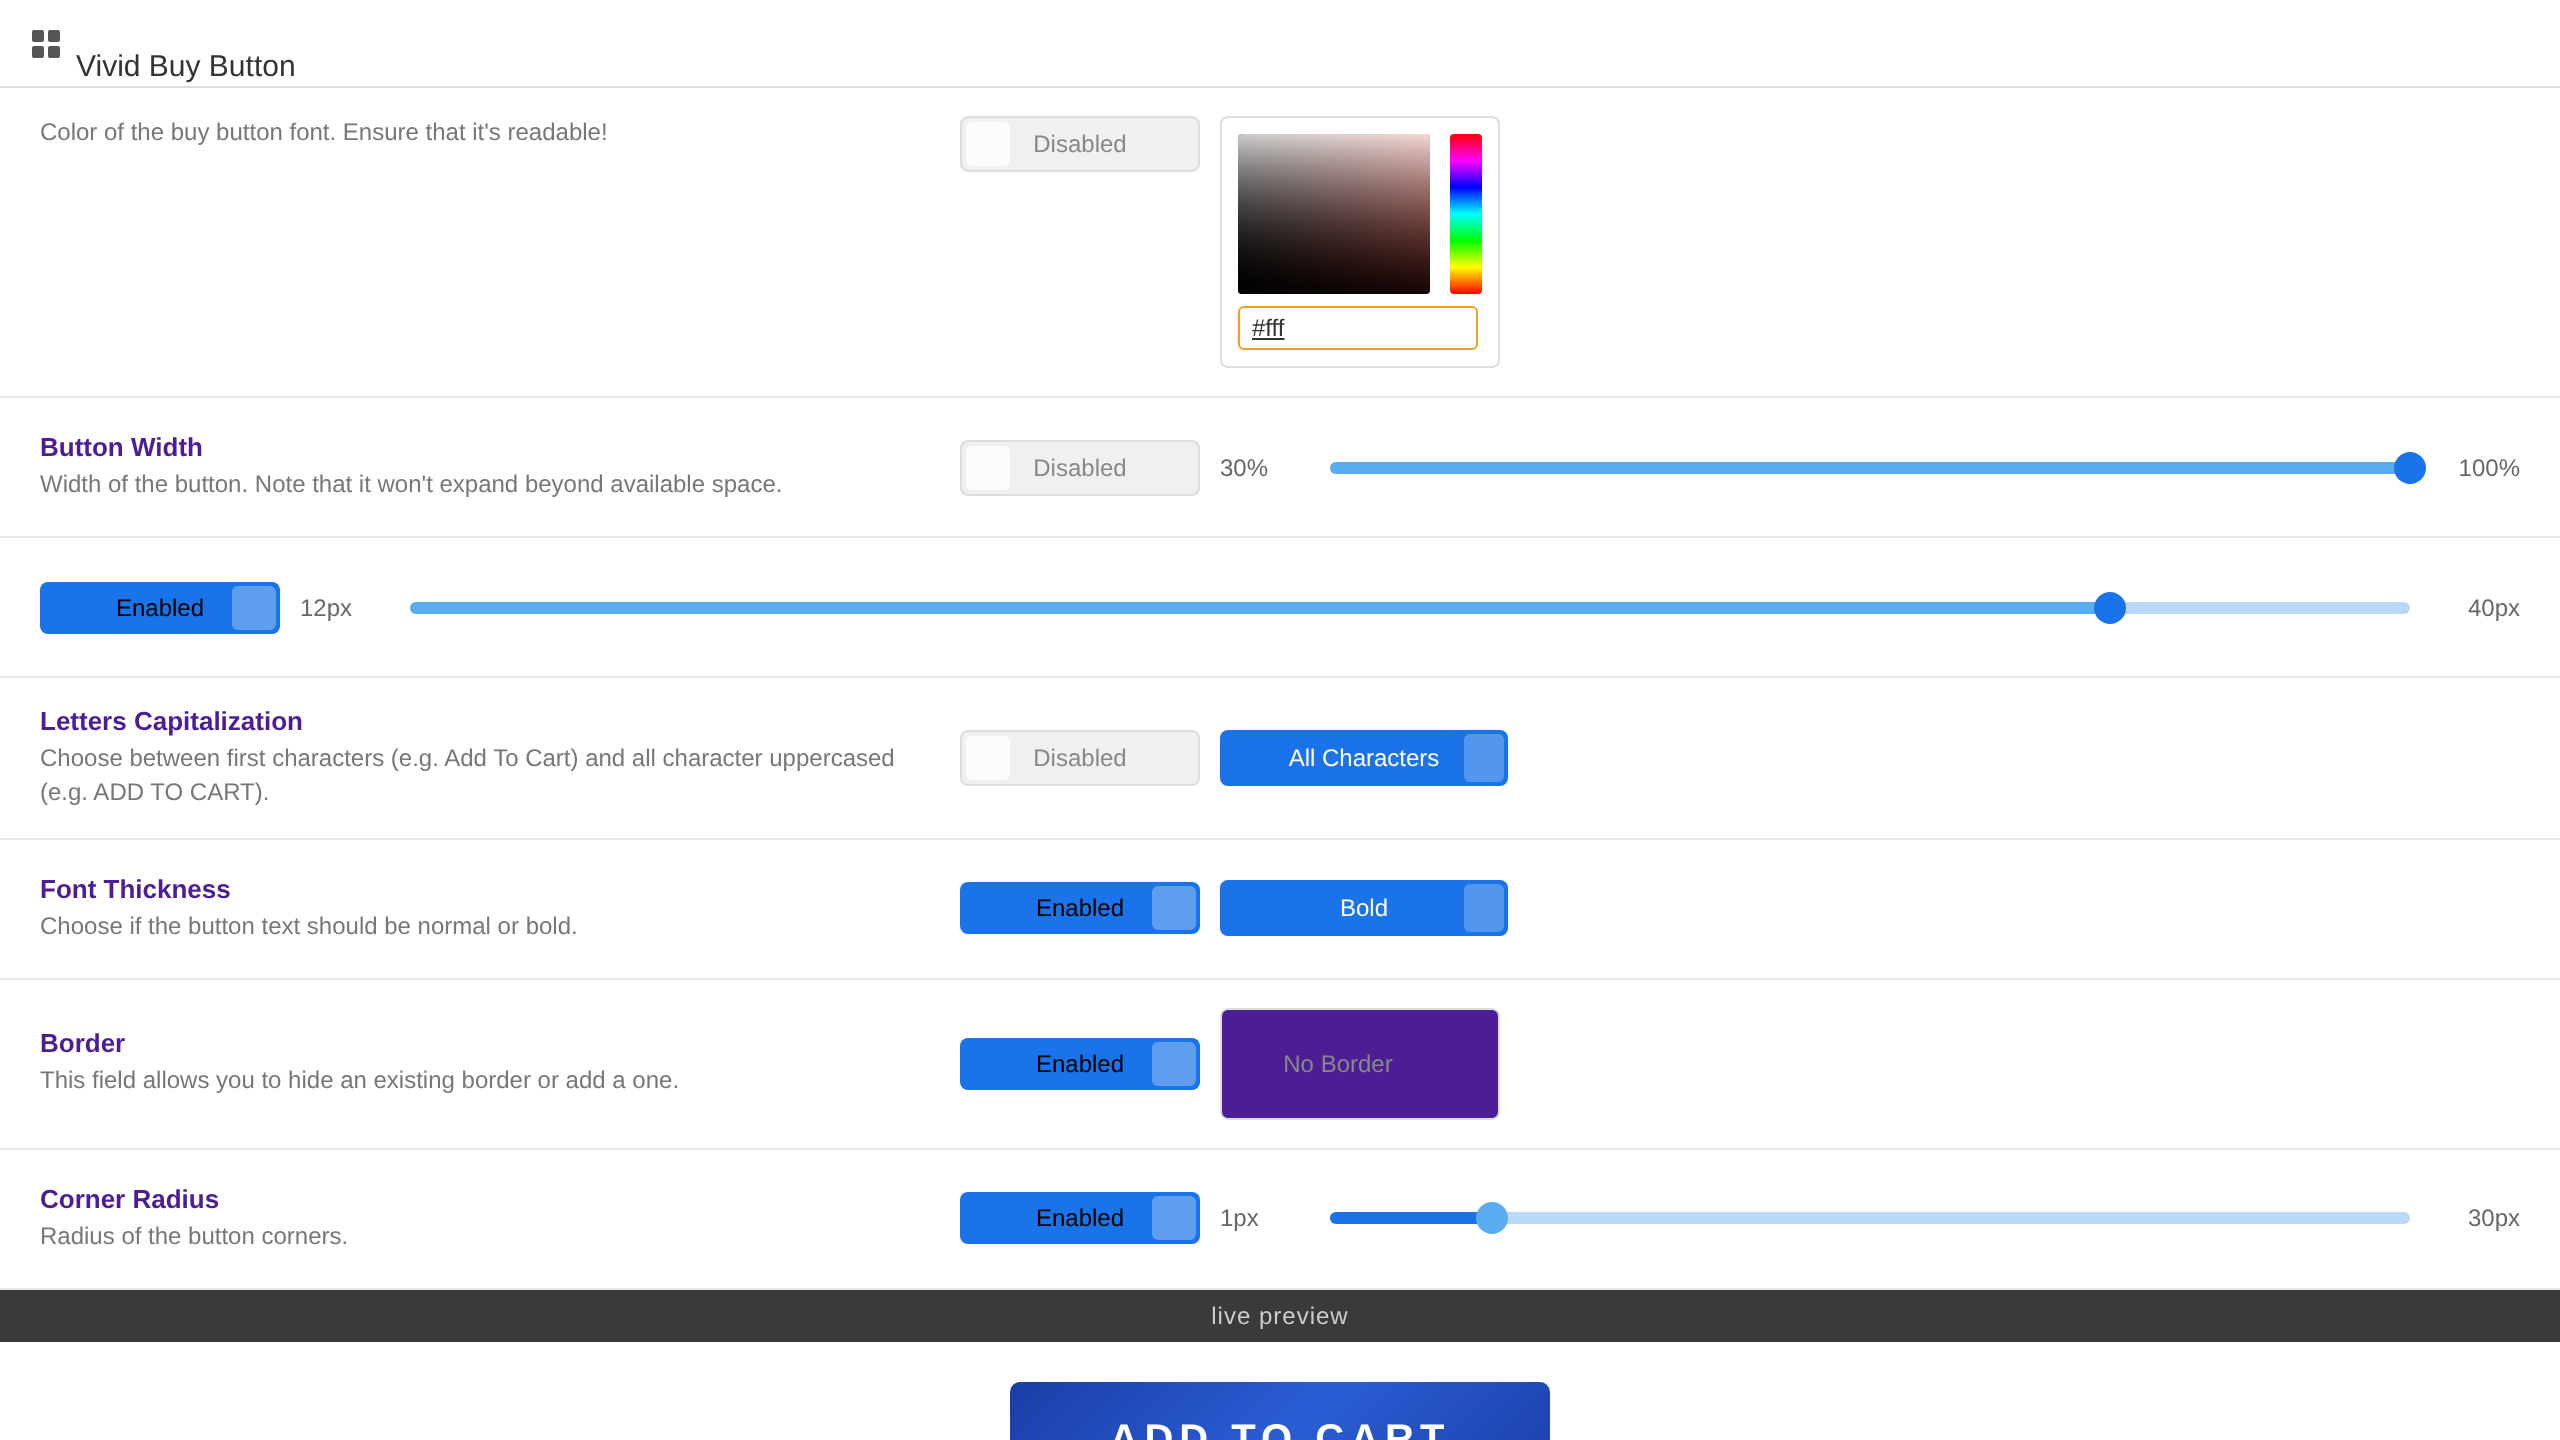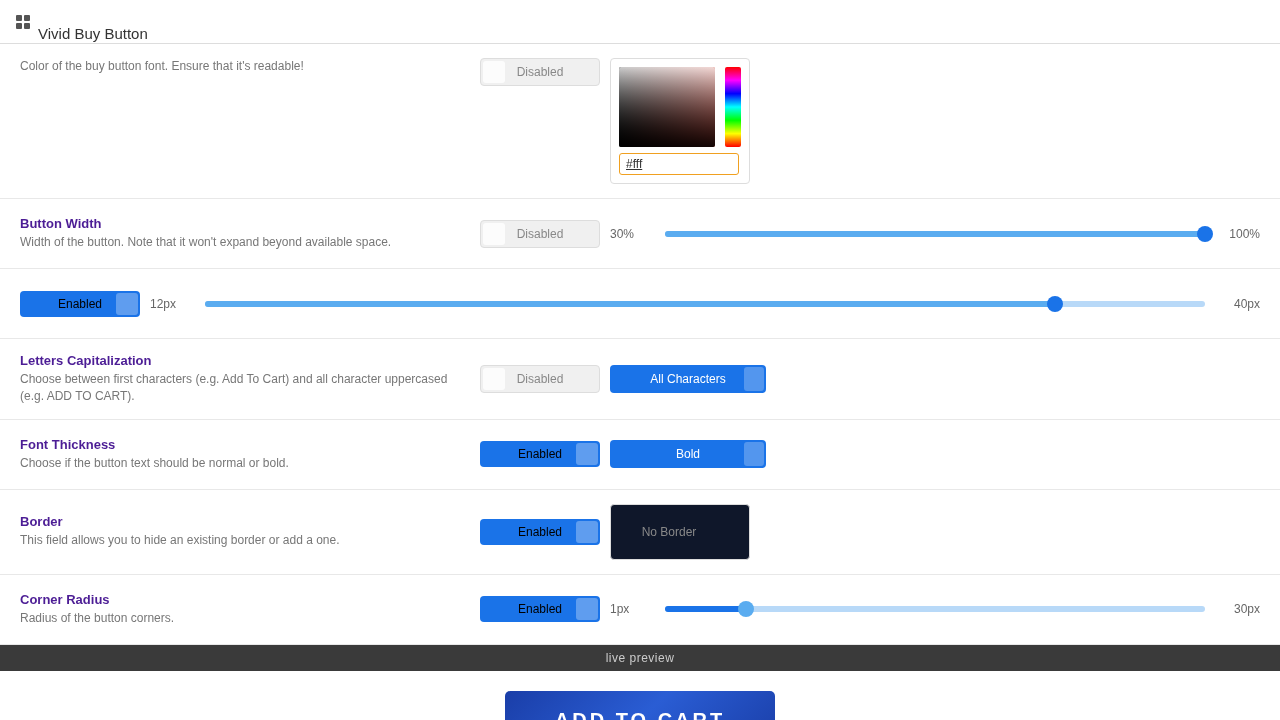--- a/index.html
+++ b/index.html
@@ -98,21 +98,21 @@
       background: rgba(255,255,255,0.8);
       left: 2px;
       right: auto;
     }
 
     
     .segment-btn {
       border: none;
       border-radius: 4px;
       padding: 7px 0;
-      width: 156px;
+      width: 144px;
       font-size: 12px;
       font-weight: 500;
       cursor: pointer;
       display: flex;
       align-items: center;
       position: relative;
     }
     .segment-btn.active {
       background: #1a73e8;
       color: #fff;
@@ -215,21 +215,21 @@
       border: 1px solid #f0a020;
       border-radius: 3px;
       padding: 3px 6px;
       font-size: 12px;
       color: #333;
       text-decoration: underline;
     }
 
     
     .no-border-btn {
-      background: #0f172a;
+      background: #4c1d95;
       border: 1px solid #ddd;
       border-radius: 4px;
       padding: 20px 0;
       width: 140px;
       font-size: 12px;
       color: #888;
       cursor: pointer;
       display: flex;
       align-items: center;
     }

